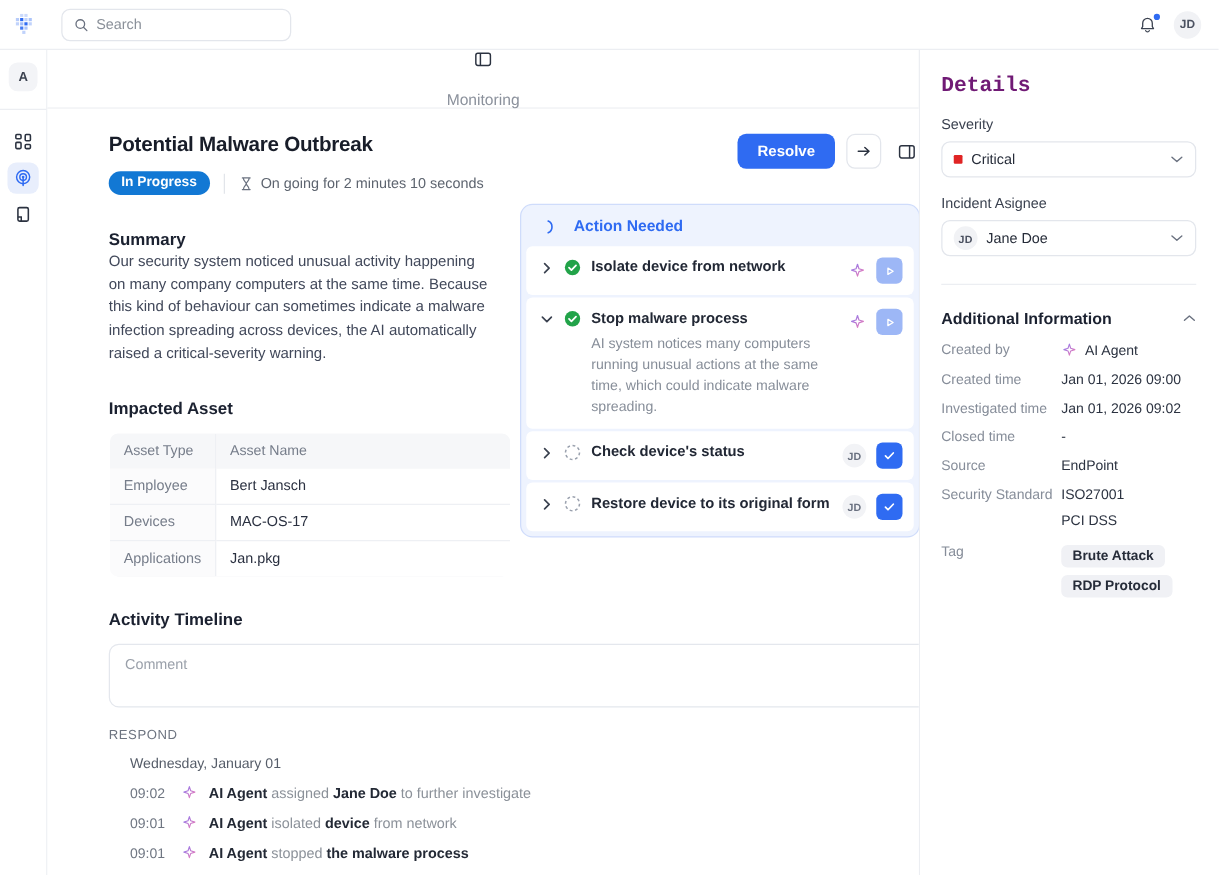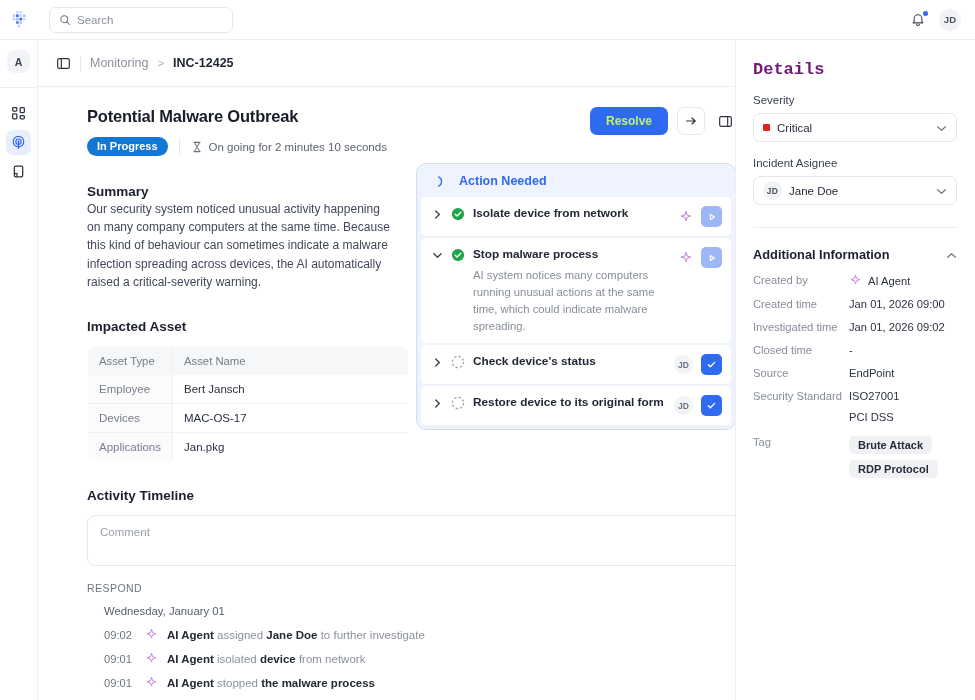--- a/index.html
+++ b/index.html
@@ -73,20 +73,21 @@
   .rail-btn.active { background: #e8eefc; }
 
   
   .center { flex: 1; min-width: 0; display: flex; flex-direction: column; }
   .crumbbar {
     height: 47px; min-height: 47px;
     display: flex; align-items: center; gap: 9px;
     padding: 0 18px;
     border-bottom: 1px solid #eceef2;
     background: #fff;
+    flex-direction: column;
   }
   .crumb-div { width: 1px; height: 15px; background: #e4e7ec; }
   .crumb-muted { color: #8b919c; font-size: 12.5px; }
   .crumb-sep { color: #aab0ba; font-size: 11.5px; }
   .crumb-strong { color: #1f2430; font-size: 12.5px; font-weight: 700; }
 
   .scroll { flex: 1; overflow: hidden; background: #fff; position: relative; }
   .content { display: flex; gap: 0; padding: 20px 0 0 0; }
   .left-col { width: 352px; min-width: 352px; padding-left: 49px; }
   .mid-col { flex: 1; padding-left: 26px; padding-right: 18px; }
@@ -221,21 +222,21 @@
     border-radius: 5px; padding: 3px 9px;
     font-size: 11px; font-weight: 700;
     display: inline-block;
   }
   .tag + .tag { margin-top: 6px; }
   .title-actions {
     position: absolute; right: 0px; top: 0px;
     display: flex; align-items: center; gap: 9px;
   }
   .btn-resolve {
-    background: #2f6bf2; color: #bef264;
+    background: #2f6bf2; color: #ffffff;
     font-size: 12px; font-weight: 700;
     border-radius: 7px; padding: 7px 16px;
     border: none;
   }
   .btn-ghost {
     width: 28px; height: 28px;
     border: 1px solid #e3e6ec; border-radius: 7px;
     background: #fff;
     display: flex; align-items: center; justify-content: center;
   }

